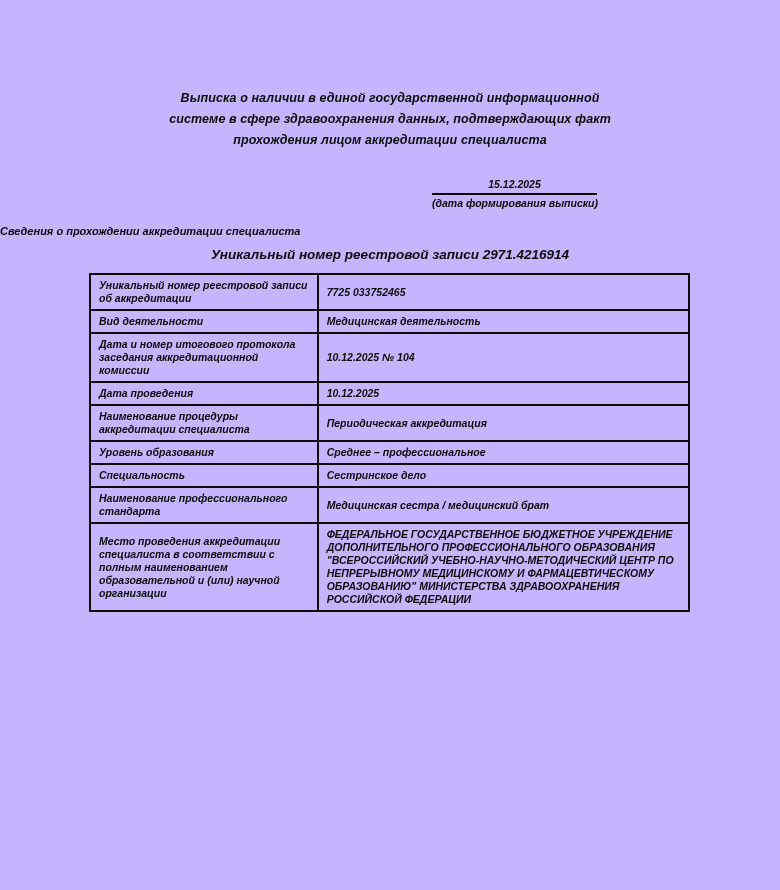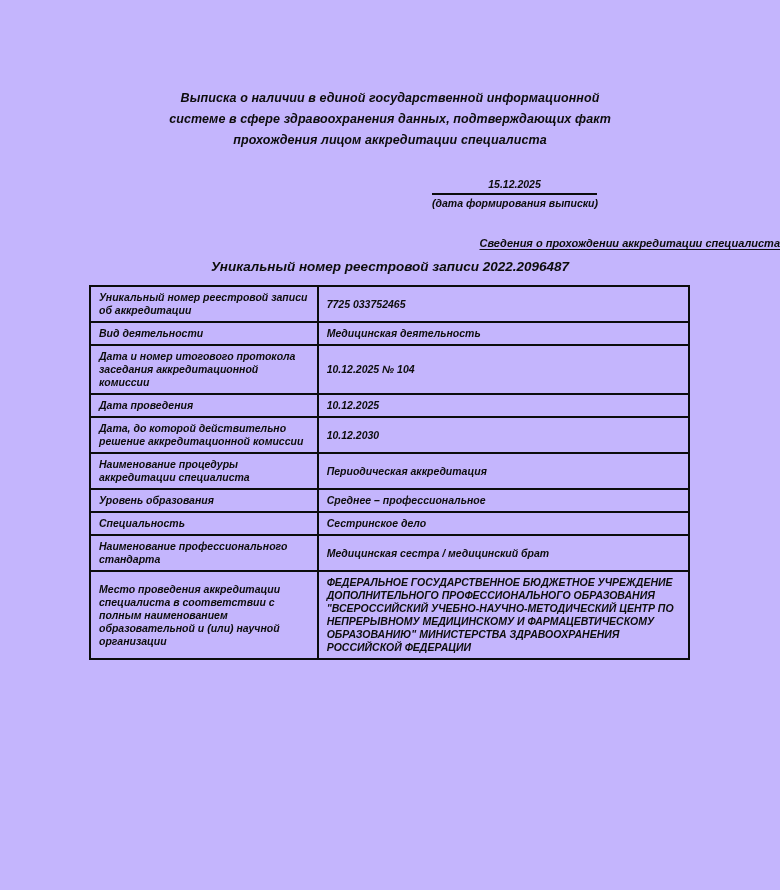--- a/index.html
+++ b/index.html
@@ -36,24 +36,23 @@
   }
 
   .intro {
     margin-top: 20px;
     text-align: center;
     font-size: 10.5px;
     line-height: 15px;
   }
 
   .section-heading {
-    margin-top: 28px;
-    text-align: right;
+    margin-top: 16px;
+    text-align: left;
     font-size: 11px;
-    text-decoration: underline;
     text-underline-offset: 2px;
   }
 
   .registry-heading {
     margin-top: 10px;
     text-align: center;
     font-size: 13.5px;
   }
 
   table.acc-table {
@@ -85,43 +84,39 @@
   </div>
 
   <div class="date-block">
     <div class="date-value">15.12.2025</div>
     <div class="date-caption">(дата формирования выписки)</div>
   </div>
 
 
   <div class="section-heading">Сведения о прохождении аккредитации специалиста</div>
 
-  <div class="registry-heading">Уникальный номер реестровой записи 2022.2096487</div>
+  <div class="registry-heading">Уникальный номер реестровой записи 2971.4216914</div>
 
   <table class="acc-table">
     <tbody>
       <tr>
         <td class="label-cell">Уникальный номер реестровой записи об аккредитации</td>
         <td class="value-cell">7725 033752465</td>
       </tr>
       <tr>
         <td class="label-cell">Вид деятельности</td>
         <td class="value-cell">Медицинская деятельность</td>
       </tr>
       <tr>
         <td class="label-cell">Дата и номер итогового протокола заседания аккредитационной комиссии</td>
         <td class="value-cell">10.12.2025 № 104</td>
       </tr>
       <tr>
         <td class="label-cell">Дата проведения</td>
         <td class="value-cell">10.12.2025</td>
-      </tr>
-      <tr>
-        <td class="label-cell">Дата, до которой действительно решение аккредитационной комиссии</td>
-        <td class="value-cell">10.12.2030</td>
       </tr>
       <tr>
         <td class="label-cell">Наименование процедуры аккредитации специалиста</td>
         <td class="value-cell">Периодическая аккредитация</td>
       </tr>
       <tr>
         <td class="label-cell">Уровень образования</td>
         <td class="value-cell">Среднее – профессиональное</td>
       </tr>
       <tr>

